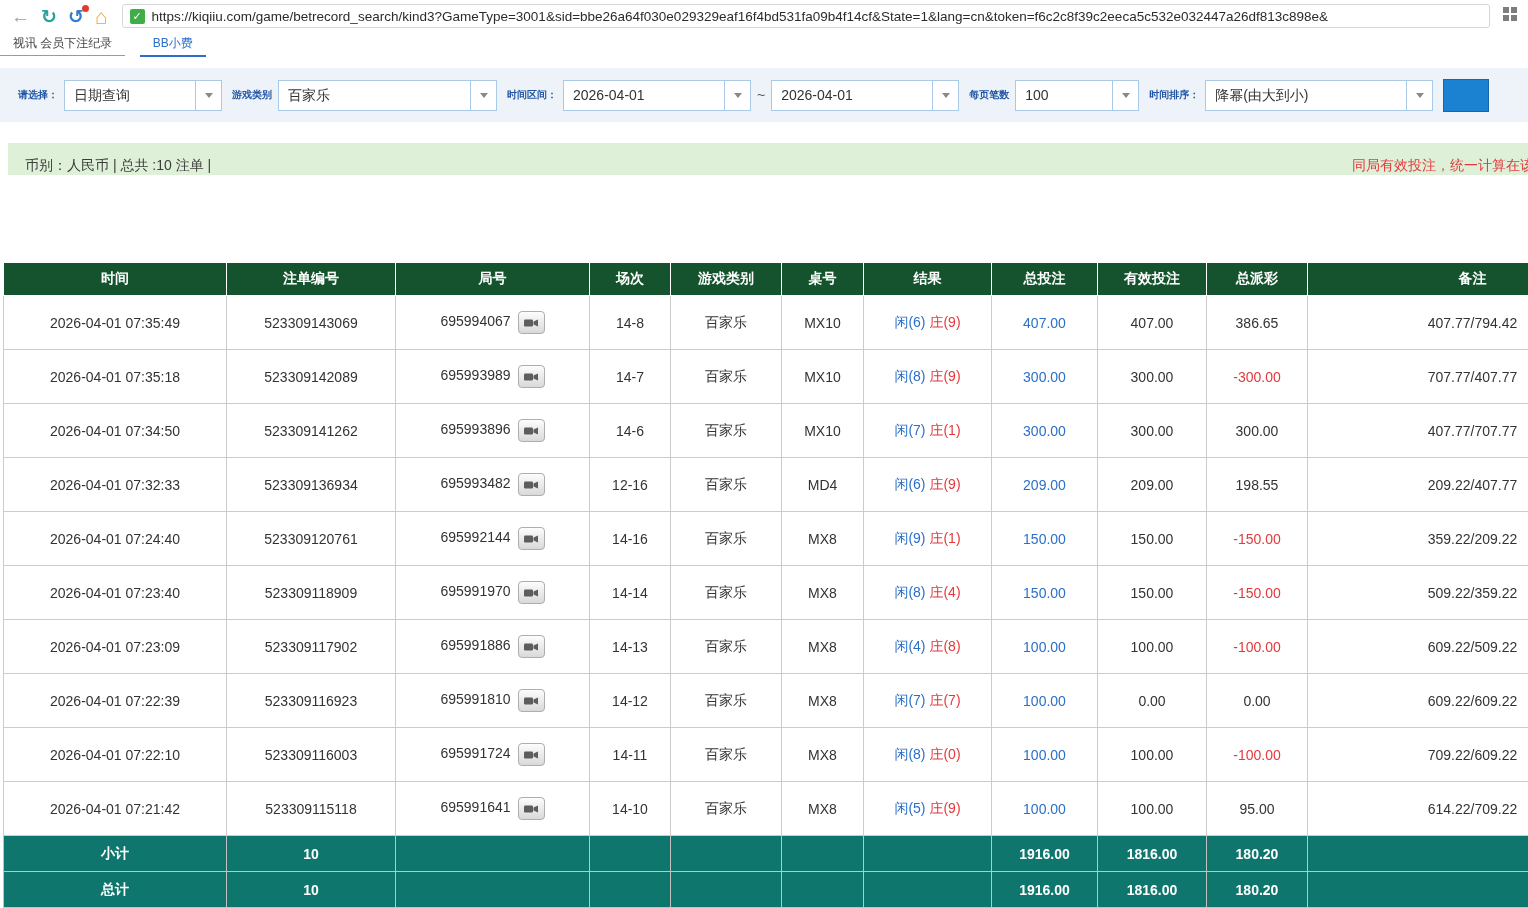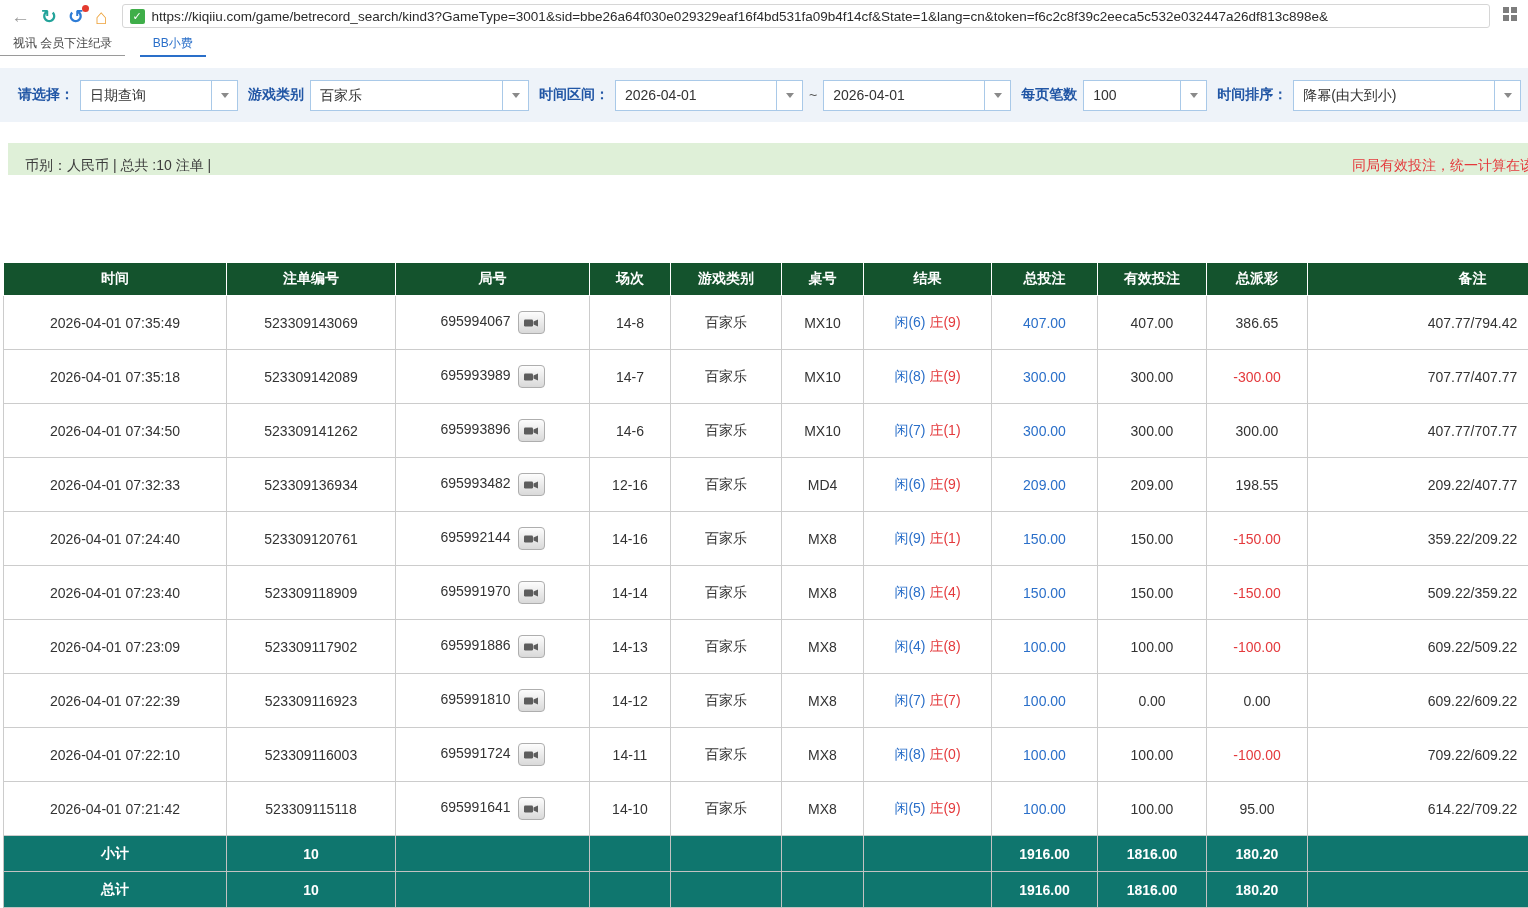--- a/index.html
+++ b/index.html
@@ -26,21 +26,21 @@
 
   
   .tab-strip { position:absolute; top:31px; left:0; height:26px; width:100%; }
   .tab { display:inline-block; font-size:12px; line-height:24px; padding:0 13px; cursor:pointer; }
   .tab-records { color:#454545; border-bottom:1px solid #9a9a9a; }
   .tab-tip { color:#2a6fc9; border-bottom:2px solid #2a6fc9; margin-left:10px; }
 
   
   .filter-bar { position:absolute; top:68px; left:0; width:100%; height:54px;
     background:#eef3f9; display:flex; align-items:center; padding-left:18px; }
-  .f-label { font-size:14px; font-weight:bold; color:#2156a5; white-space:nowrap; margin:0 6px 0 10px; }
+  .f-label { font-size:10px; font-weight:bold; color:#2156a5; white-space:nowrap; margin:0 6px 0 10px; }
   .f-label:first-child { margin-left:0; }
   .combo { display:flex; align-items:stretch; height:31px; background:#fff;
     border:1px solid #a9c9e8; flex:none; cursor:pointer; }
   .combo .val { flex:1; font-size:14px; color:#333; line-height:29px; padding:0 9px;
     white-space:nowrap; overflow:hidden; }
   .combo .arrow-box { width:26px; border-left:1px solid #a9c9e8; display:flex;
     align-items:center; justify-content:center; background:#fff; }
   .caret { width:0; height:0; border-left:4px solid transparent; border-right:4px solid transparent;
     border-top:5px solid #8a8a8a; }
   .tilde { font-size:14px; color:#555; margin:0 6px; }

